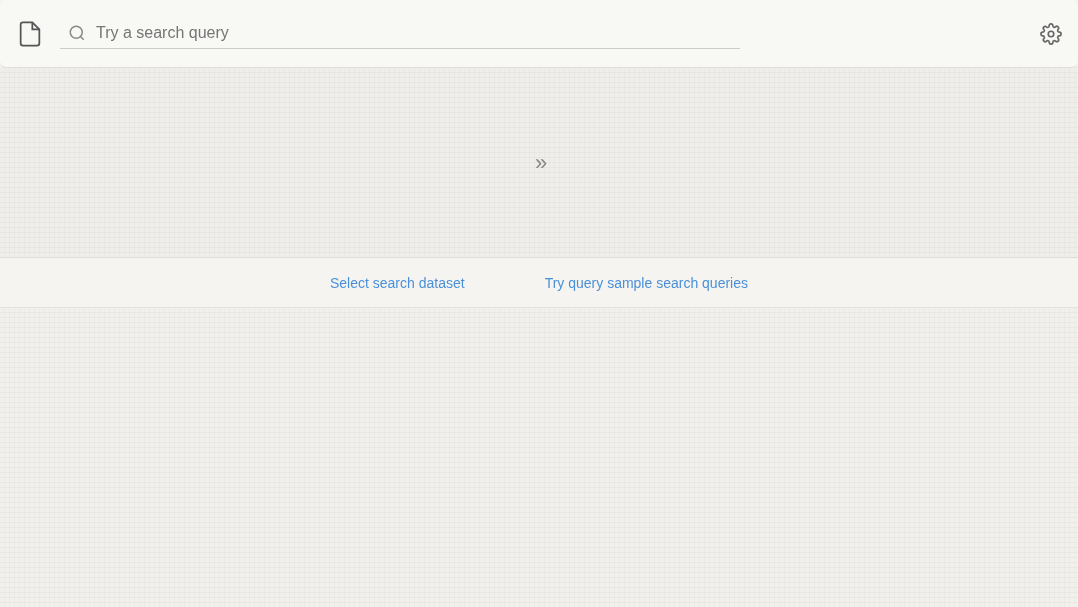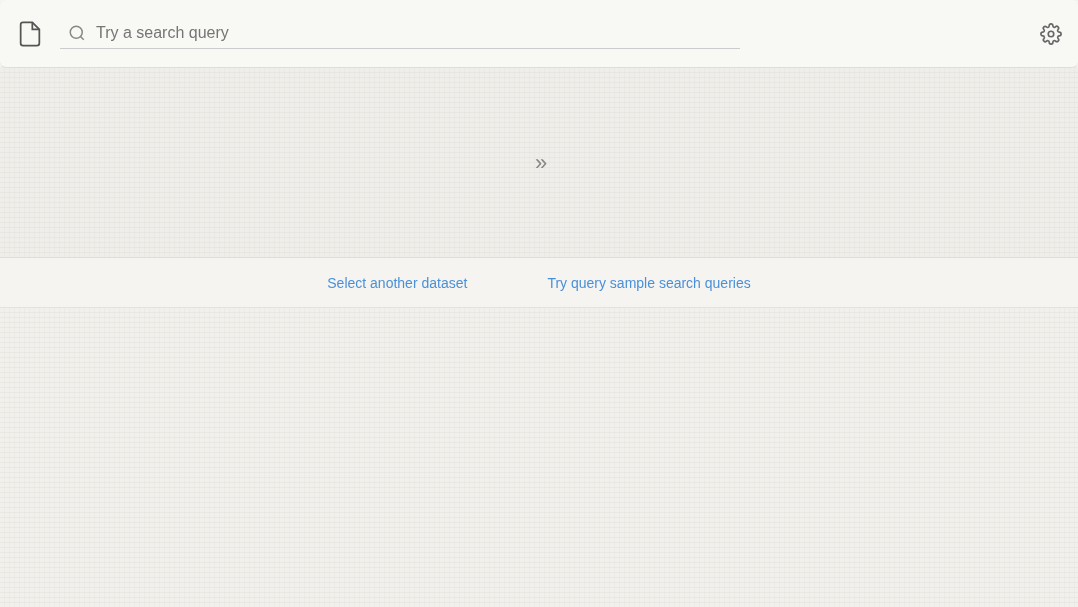--- a/index.html
+++ b/index.html
@@ -232,19 +232,19 @@
   </div>
 </div>
 
 <div class="main-content">
 
   <div class="top-section">
     <span class="chevron-right">»</span>
   </div>
 
   <div class="links-section">
-    <a class="link" href="#">Select another dataset</a>
+    <a class="link" href="#">Select search dataset</a>
     <a class="link" href="#">Try query sample search queries</a>
   </div>
 
   <div class="bottom-section"></div>
 
 </div>
 
 </body></html>

